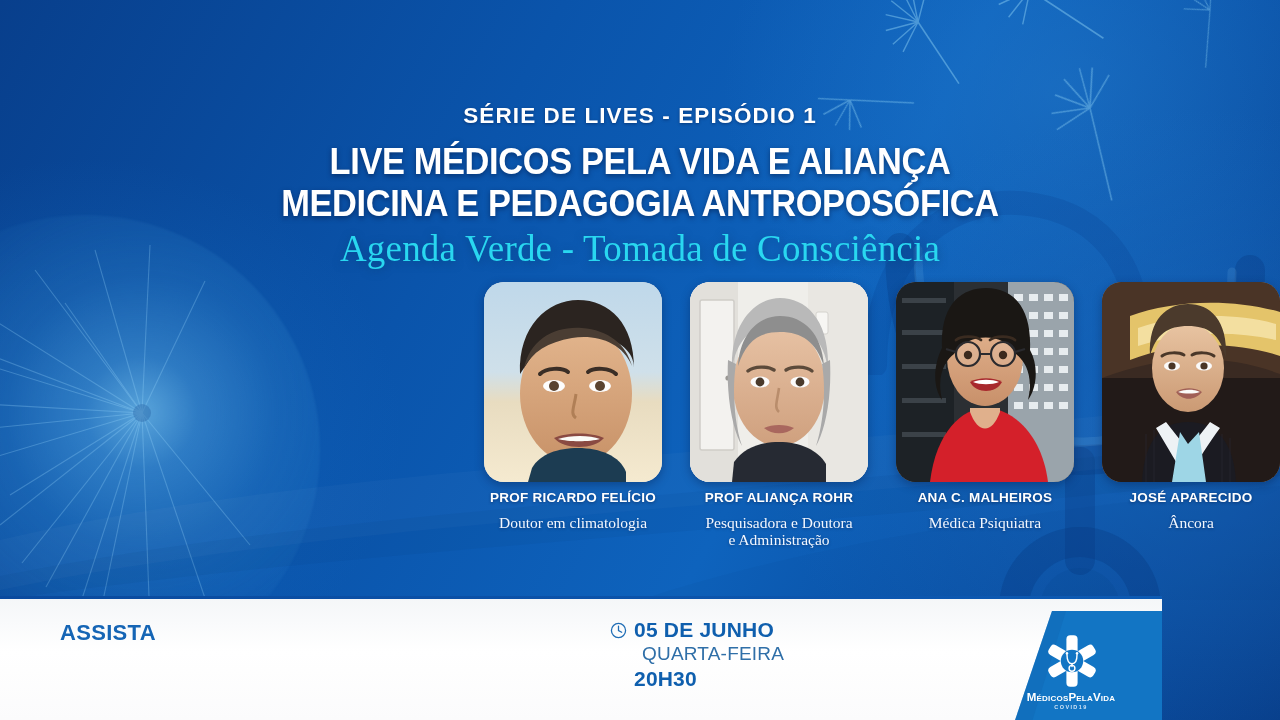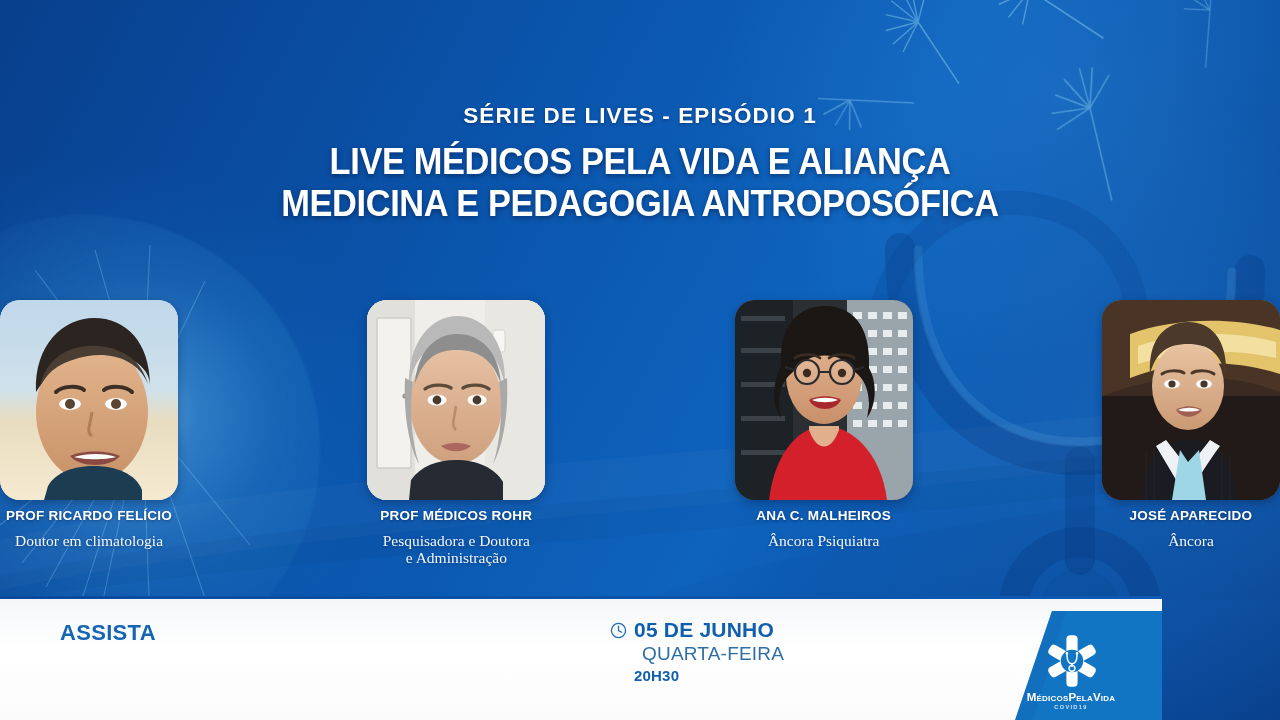--- a/index.html
+++ b/index.html
@@ -50,22 +50,22 @@
   }
   #title1 { top:143px; }
   #title2 { top:185px; }
   #subtitle {
     top:227px; font-family:"Liberation Serif", serif; font-size:37px;
     color:#29d7f0; letter-spacing:0.2px; text-shadow:0 2px 8px rgba(0,60,110,.55);
   }
 
   
   #speakers {
-    position:absolute; top:300px; left:0; right:0;
-    display:flex; justify-content:space-between; gap:15px;
+    position:absolute; top:282px; left:0; right:0;
+    display:flex; justify-content:flex-end; gap:28px;
   }
   .sp { width:178px; display:flex; flex-direction:column; align-items:center; }
   .ph {
     width:178px; height:200px; border-radius:20px; overflow:hidden;
     position:relative; box-shadow:0 3px 10px rgba(0,20,60,.35);
     background:#d8d8d8;
   }
   .ph svg { display:block; width:178px; height:200px; }
   .sp-name {
     margin-top:8px; font-size:13.5px; font-weight:bold; color:#ffffff;
@@ -89,21 +89,21 @@
 
   #assista-block { position:absolute; left:60px; top:24px; }
   #assista-title { font-size:22px; font-weight:bold; color:#1565b5; letter-spacing:.3px; }
   #assista-url { font-size:15px; font-weight:bold; color:#1565b5; margin-top:3px; letter-spacing:.1px; }
 
   #date-block { position:absolute; left:610px; top:22px; }
   #date-row { display:flex; align-items:center; gap:7px; }
   #clock-icon { width:17px; height:17px; flex:0 0 auto; }
   #date-main { font-size:21px; font-weight:bold; color:#0f5fae; letter-spacing:.2px; }
   #date-day { font-size:19px; color:#2f6fa8; letter-spacing:.2px; margin-left:32px; margin-top:1px; }
-  #date-time { font-size:15px; font-weight:bold; color:#0f5fae; letter-spacing:.2px; margin-left:24px; margin-top:2px; }
+  #date-time { font-size:21px; font-weight:bold; color:#0f5fae; letter-spacing:.2px; margin-left:24px; margin-top:2px; }
 
   #logo-panel { position:absolute; right:0; top:15px; width:230px; height:124px; }
   #logo-panel svg { display:block; }
   #logo-mark { position:absolute; right:62px; top:22px; width:56px; height:56px; }
   #logo-word { position:absolute; right:16px; top:80px; width:150px; text-align:center; }
   .lw { font-size:11.5px; font-weight:bold; color:#ffffff; letter-spacing:.2px; white-space:nowrap; }
   .lw small { font-size:8px; }
   #logo-sub { font-size:5.5px; font-weight:bold; color:#cfe4f7; letter-spacing:1.4px; margin-top:1px; }
 </style>
 </head>
@@ -226,20 +226,21 @@
 
   <svg class="bgart swoosh" viewBox="0 0 1280 210" preserveAspectRatio="none">
     <path d="M0,150 C300,78 700,70 1280,8 L1280,60 C720,122 330,132 0,200 Z" fill="rgba(255,255,255,0.055)"></path>
     <path d="M0,186 C340,118 760,104 1280,48 L1280,86 C760,142 350,160 0,210 Z" fill="rgba(10,45,95,0.13)"></path>
     <path d="M640,210 C820,150 1060,116 1280,96 L1280,210 Z" fill="rgba(12,55,112,0.12)"></path>
   </svg>
 
   <div class="head" id="kicker">SÉRIE DE LIVES - EPISÓDIO 1</div>
   <div class="head" id="title1">LIVE MÉDICOS PELA VIDA E ALIANÇA</div>
   <div class="head" id="title2">MEDICINA E PEDAGOGIA ANTROPOSÓFICA</div>
+  <div class="head" id="subtitle">Agenda Verde - Tomada de Consciência</div>
 
   <div id="speakers">
 
     <div class="sp">
       <div class="ph">
         <svg viewBox="0 0 178 200">
           <defs>
             <linearGradient id="bg1" x1="0" y1="0" x2="0" y2="1">
               <stop offset="0" stop-color="#bfd8ea"></stop>
                 <stop offset="0.45" stop-color="#cfe0ea"></stop>
@@ -295,21 +296,21 @@
           <ellipse cx="110" cy="100" rx="9.5" ry="5.5" fill="#fbfbfb"></ellipse>
           <circle cx="70" cy="100" r="4.4" fill="#4a3a2c"></circle>
             <circle cx="110" cy="100" r="4.4" fill="#4a3a2c"></circle>
           <path d="M58,89 C64,84 78,84 84,88" stroke="#5c4a3a" stroke-width="3.4" fill="none" stroke-linecap="round"></path>
           <path d="M96,88 C102,84 116,84 122,89" stroke="#5c4a3a" stroke-width="3.4" fill="none" stroke-linecap="round"></path>
           <path d="M89,106 C87,120 84,126 89,130" stroke="#b98d6c" stroke-width="2.6" fill="none"></path>
           <path d="M74,146 C82,142 96,142 104,146 C96,153 82,153 74,146 Z" fill="#a9675e"></path>
           <path d="M44,180 C54,166 70,160 89,160 C110,160 128,168 136,182 L136,200 L42,200 Z" fill="#262a33"></path>
         </svg>
       </div>
-      <div class="sp-name">PROF MÉDICOS ROHR</div>
+      <div class="sp-name">PROF ALIANÇA ROHR</div>
       <div class="sp-role" style="white-space:pre-line">Pesquisadora e Doutora
 e Administração</div>
     </div>
 
     <div class="sp">
       <div class="ph">
         <svg viewBox="0 0 178 200">
           <defs>
             <linearGradient id="sk3" x1="0" y1="0" x2="0" y2="1">
               <stop offset="0" stop-color="#e6b894"></stop>
@@ -369,21 +370,21 @@
           </g>
           <circle cx="72" cy="73" r="4.2" fill="#3b2a1e"></circle>
             <circle cx="107" cy="73" r="4.2" fill="#3b2a1e"></circle>
           <path d="M60,58 C66,53 80,54 85,58" stroke="#3a2b20" stroke-width="2.8" fill="none" stroke-linecap="round"></path>
           <path d="M94,58 C99,54 113,53 119,58" stroke="#3a2b20" stroke-width="2.8" fill="none" stroke-linecap="round"></path>
           <path d="M74,100 C82,95 98,95 106,100 C100,112 80,112 74,100 Z" fill="#a8292d"></path>
           <path d="M77,100 C84,97 96,97 103,100 C96,103 84,103 77,100 Z" fill="#ffffff"></path>
         </svg>
       </div>
       <div class="sp-name">ANA C. MALHEIROS</div>
-      <div class="sp-role">Âncora Psiquiatra</div>
+      <div class="sp-role">Médica Psiquiatra</div>
     </div>
 
     <div class="sp">
       <div class="ph">
         <svg viewBox="0 0 178 200">
           <defs>
             <linearGradient id="sk4" x1="0" y1="0" x2="0" y2="1">
               <stop offset="0" stop-color="#e8c4a2"></stop>
                 <stop offset="1" stop-color="#cb9a74"></stop>
             </linearGradient>

